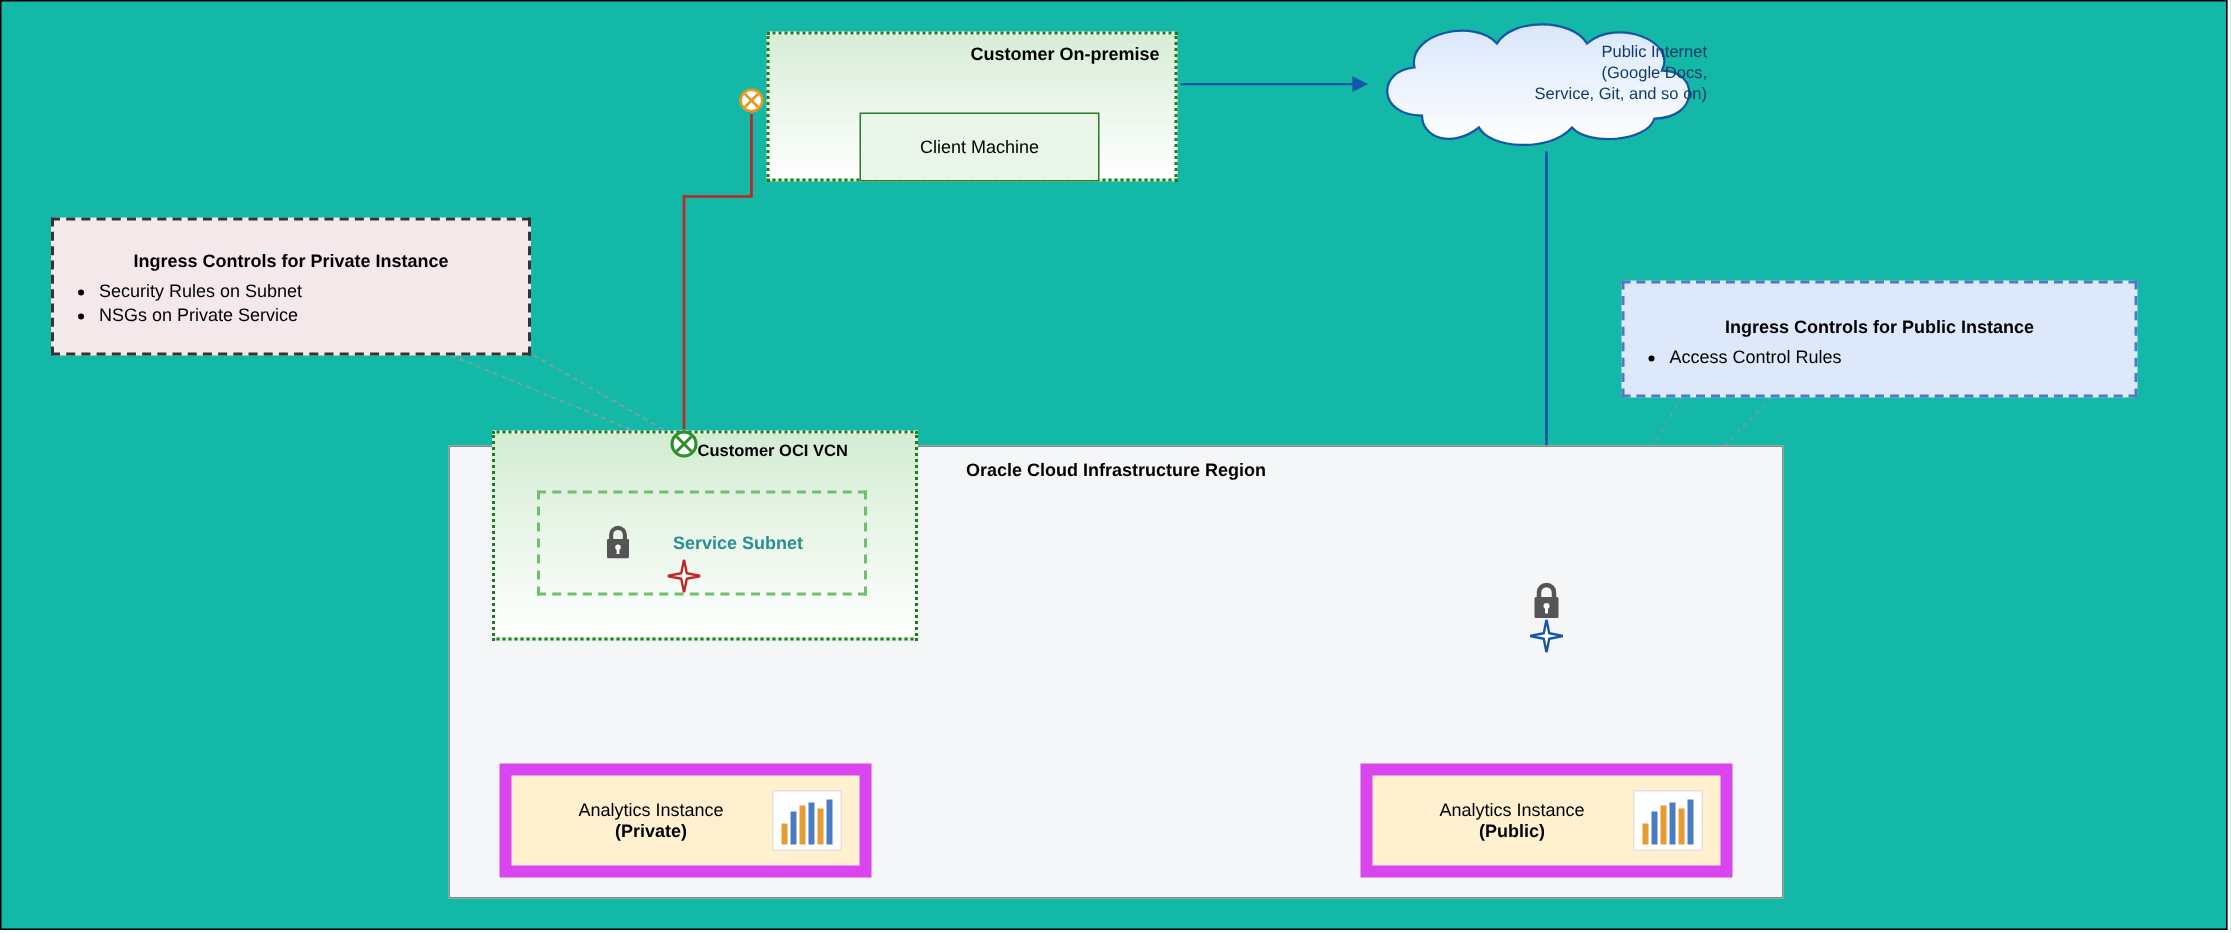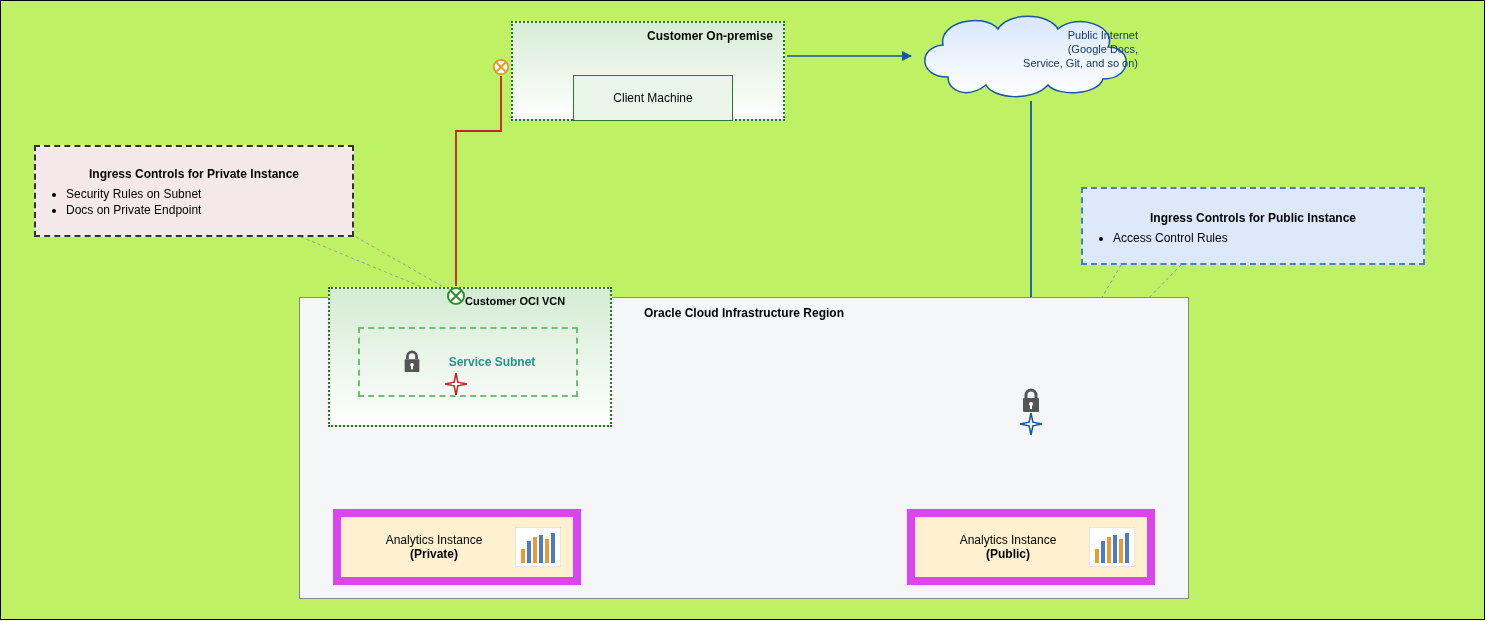--- a/index.html
+++ b/index.html
@@ -11,21 +11,21 @@
     font-size: 12px;
     background: #fff;
     color: #000;
   }
   .canvas {
     position: relative;
     width: 1485px;
     height: 620px;
     border: 1px solid #000;
     box-sizing: border-box;
-    background: #bef264;
+    background: #14b8a6;
   }
   .abs { position: absolute; }
 
   
   .onprem {
     left: 510px; top: 20px; width: 274px; height: 100px;
     background: linear-gradient(to bottom, #d7edd6, #ffffff);
     border: 2px dotted #1c7c1c;
     box-sizing: border-box;
   }
@@ -168,21 +168,21 @@
       <div>Public Internet</div>
       <div>(Google Docs,</div>
       <div>Service, Git, and so on)</div>
     </div>
   </div>
 
   <div class="abs ingress-private">
     <div class="ingress-title">Ingress Controls for Private Instance</div>
     <ul class="small">
       <li>Security Rules on Subnet</li>
-      <li>Docs on Private Endpoint</li>
+      <li>NSGs on Private Service</li>
     </ul>
   </div>
 
   <div class="abs ingress-public">
     <div class="ingress-title">Ingress Controls for Public Instance</div>
     <ul class="small">
       <li>Access Control Rules</li>
     </ul>
   </div>
 

